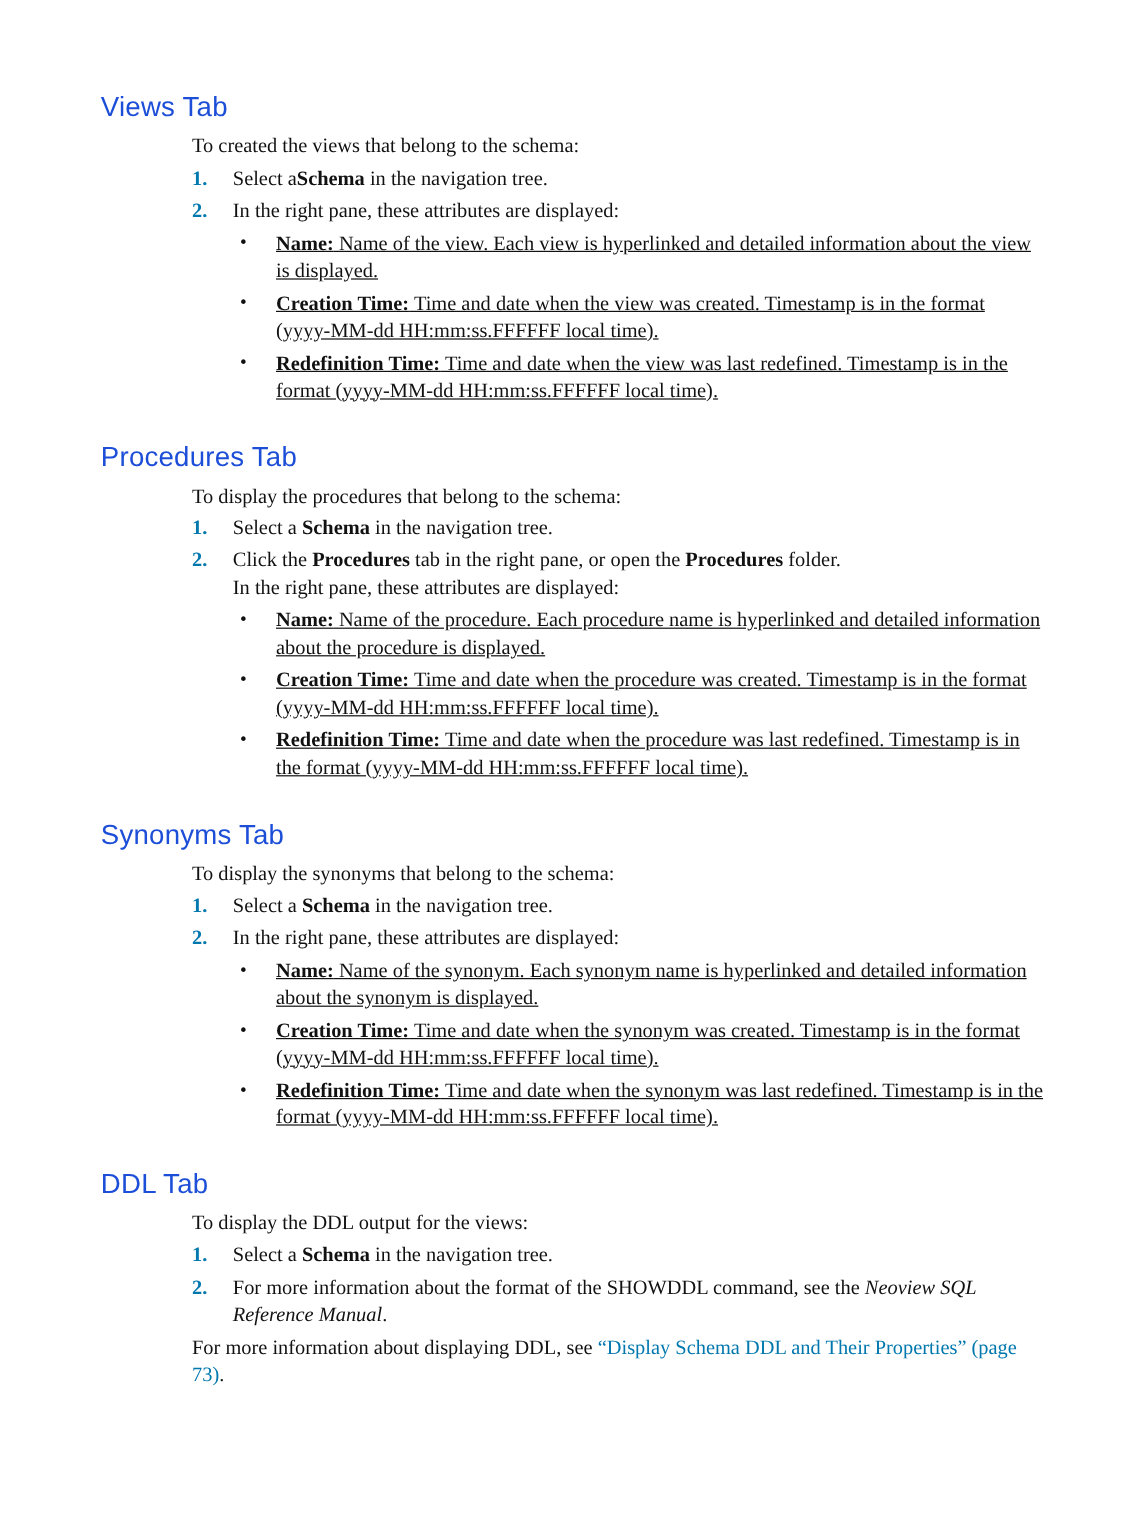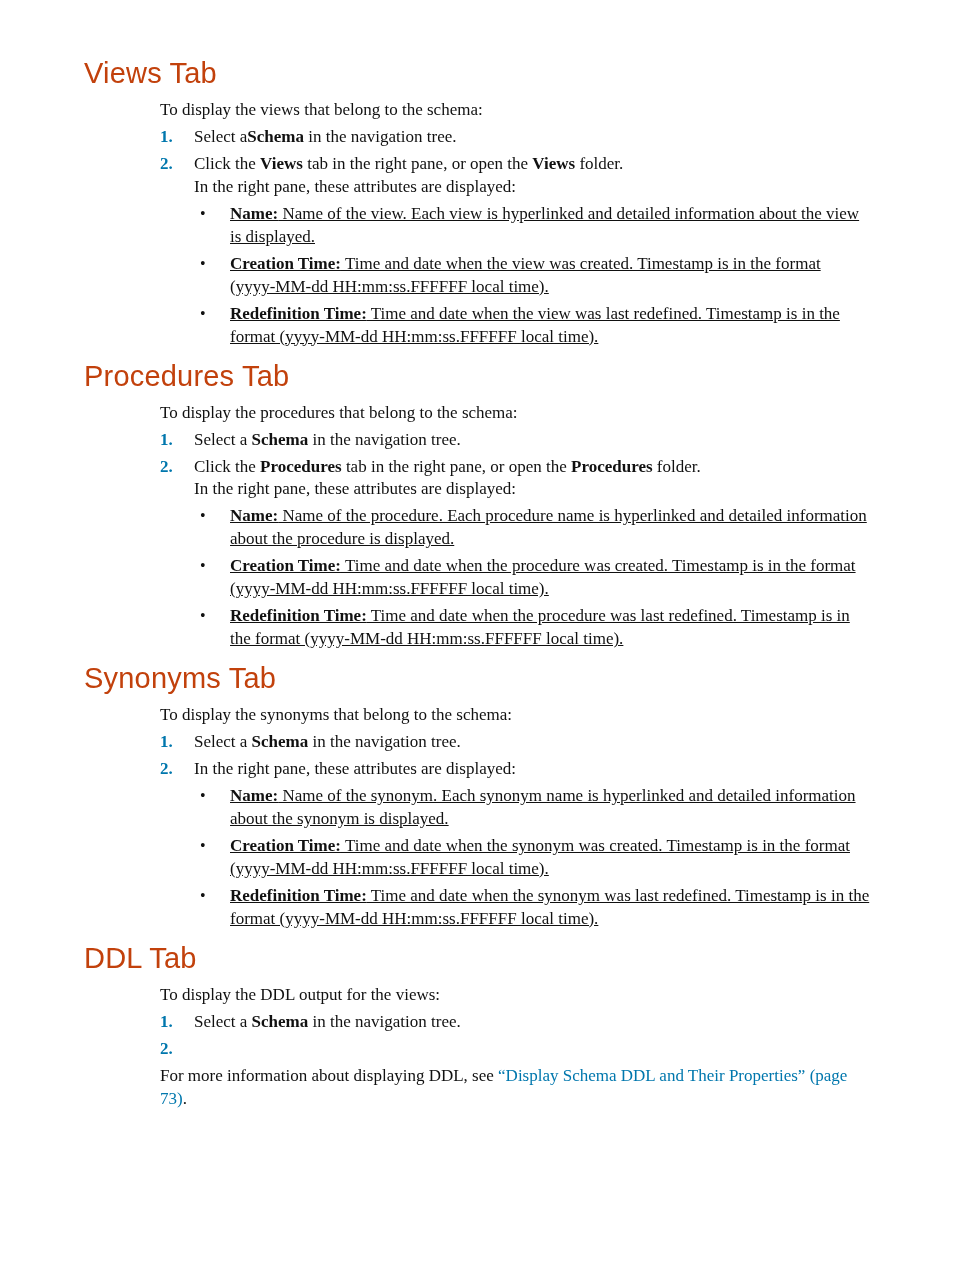--- a/index.html
+++ b/index.html
@@ -9,23 +9,23 @@
     color: #111;
     margin: 0;
     padding: 50px 84px 40px 84px;
     width: 954px;
     box-sizing: border-box;
     background: #fff;
   }
   .h2 {
     font-family: "Segoe UI", "Trebuchet MS", "Lucida Grande", Arial, sans-serif;
     font-weight: 400;
-    color: #c2410c;
-    font-size: 29px;
-    margin: 4px 0 6px 0;
+    color: #1d4ed8;
+    font-size: 23px;
+    margin: 24px 0 6px 0;
     letter-spacing: 0.2px;
   }
   .intro, .para, .closing {
     margin: 4px 0 4px 76px;
   }
   .closing {
     margin-left: 76px;
   }
   .ol {
     margin: 2px 0 2px 76px;
@@ -70,34 +70,31 @@
     text-decoration: underline;
   }
   .b { font-weight: bold; }
   .i { font-style: italic; }
   .link { color: #0077ad; }
 </style>
 </head>
 <body>
 
 <div class="h2">Views Tab</div>
-<div class="intro">To display the views that belong to the schema:</div>
+<div class="intro">To created the views that belong to the schema:</div>
 <ul class="ol">
   <li>
     <span class="num">1.</span>
     <div class="ol-body">
       <span>Select a</span><span class="b">Schema</span><span> in the navigation tree.</span>
     </div>
   </li>
   <li>
     <span class="num">2.</span>
     <div class="ol-body">
-      <div>
-        <span>Click the </span><span class="b">Views</span><span> tab in the right pane, or open the </span><span class="b">Views</span><span> folder.</span>
-      </div>
       <div class="sub">In the right pane, these attributes are displayed:</div>
       <ul class="ul">
         <li>
           <span class="dot">•</span>
           <div class="ul-body"><span class="b">Name:</span><span> Name of the view. Each view is hyperlinked and detailed information about the view is displayed.</span></div>
         </li>
         <li>
           <span class="dot">•</span>
           <div class="ul-body"><span class="b">Creation Time:</span><span> Time and date when the view was created. Timestamp is in the format (yyyy-MM-dd HH:mm:ss.FFFFFF local time).</span></div>
         </li>
@@ -180,18 +177,21 @@
 <ul class="ol">
   <li>
     <span class="num">1.</span>
     <div class="ol-body">
       <span>Select a </span><span class="b">Schema</span><span> in the navigation tree.</span>
     </div>
   </li>
   <li>
     <span class="num">2.</span>
     <div class="ol-body">
+      <div class="sub">
+        <span>For more information about the format of the SHOWDDL command, see the </span><span class="i">Neoview SQL Reference Manual</span><span>.</span>
+      </div>
     </div>
   </li>
 </ul>
 <div class="closing">
   <span>For more information about displaying DDL, see </span><span class="link">“Display Schema DDL and Their Properties” (page 73)</span><span>.</span>
 </div>
 
 </body></html>

